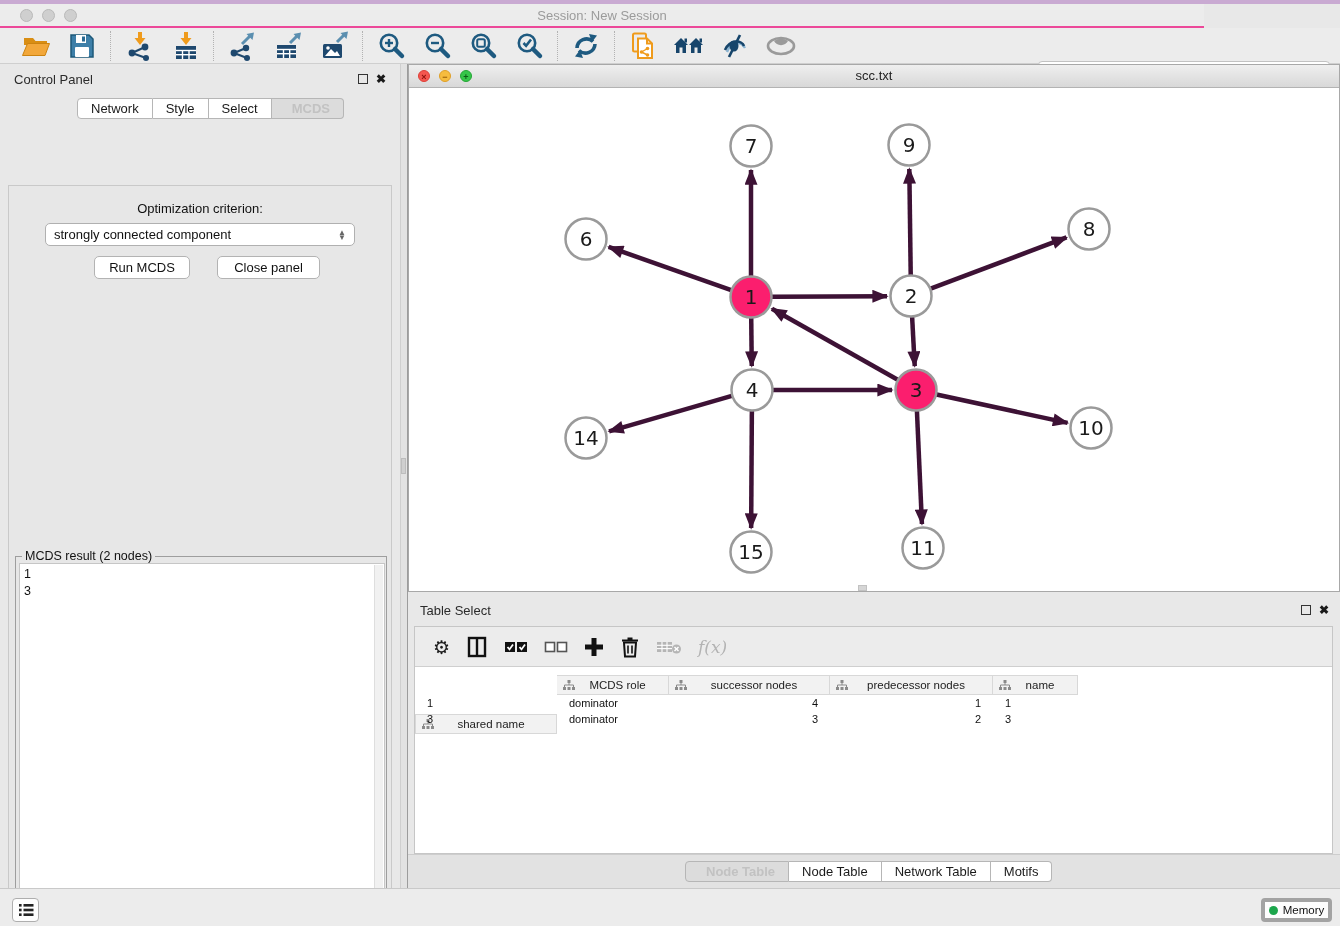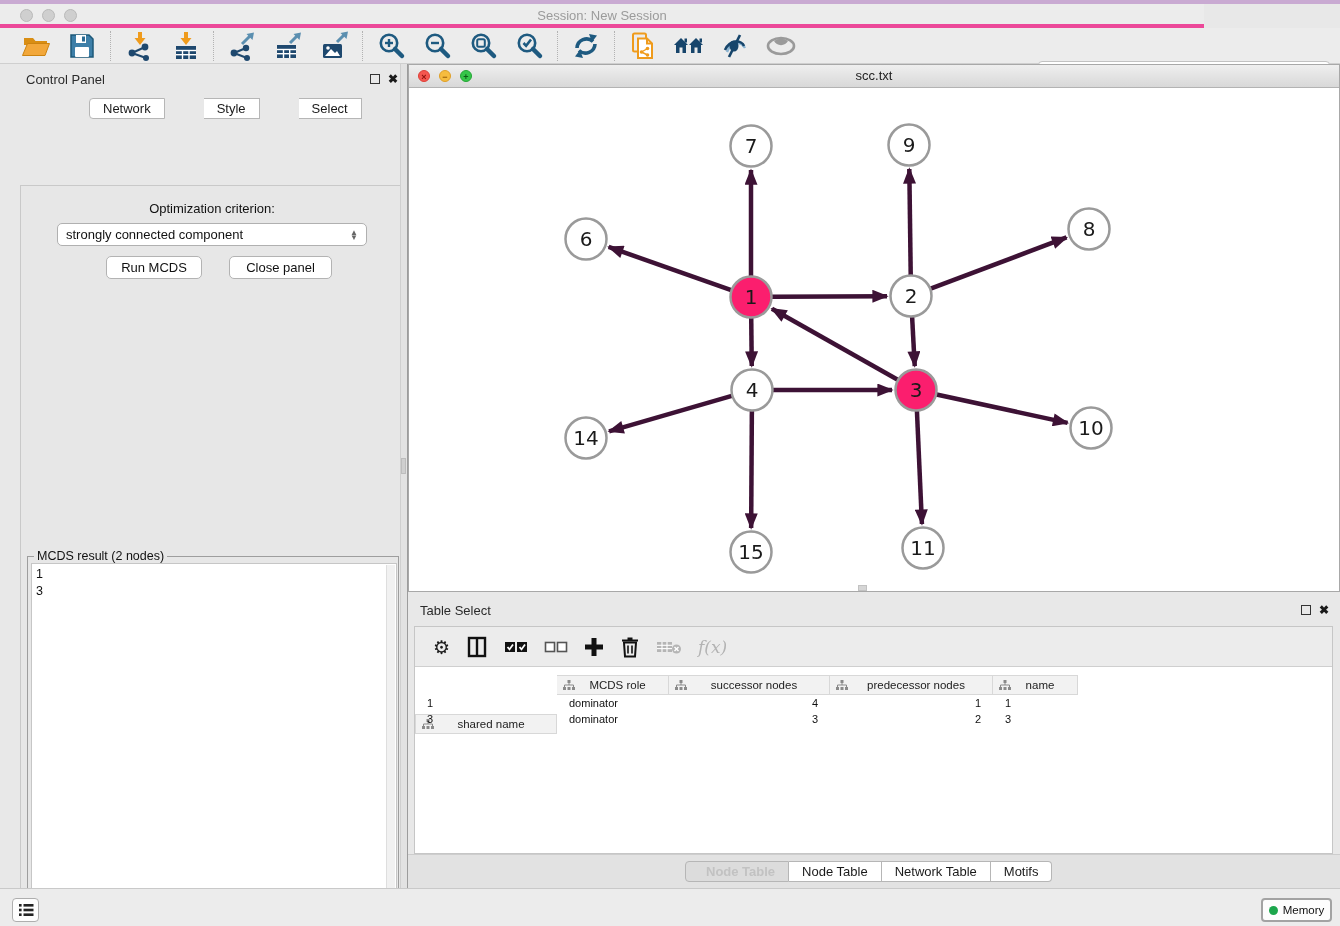--- a/index.html
+++ b/index.html
@@ -2,35 +2,35 @@
 <html><head>
 <meta charset="utf-8">
 <style>
   * { margin:0; padding:0; box-sizing:border-box; }
   html,body { width:1340px; height:926px; font-family:"Liberation Sans", sans-serif; background:#e8e8e8; overflow:hidden; }
   .abs { position:absolute; }
   #app { position:relative; width:1340px; height:926px; background:#e8e8e8; }
 
   
   #top-strip { left:0; top:0; width:1340px; height:4px; background:#c9aad2; }
-  #titlebar { left:0; top:4px; width:1204px; height:24px; background:#ececec; border-bottom:4px solid #ec4899; }
+  #titlebar { left:0; top:4px; width:1204px; height:24px; background:#ececec; border-bottom:2px solid #ec4899; }
   .traffic { width:13px; height:13px; border-radius:50%; position:absolute; top:5px; }
   .traffic.gray { background:#cfcfcf; border:1px solid #b9b9b9; }
   #window-title { width:100%; text-align:center; font-size:13px; color:#9b9b9b; line-height:23px; }
 
   
   #toolbar { left:0; top:28px; width:1340px; height:36px; background:#ececec; border-bottom:1px solid #cfcfcf; display:flex; align-items:center; padding-left:8px; }
   .tgroup { display:flex; align-items:center; gap:14px; padding:0 12px; }
   .tsep { width:1px; height:30px; border-left:1px dotted #b2b2b2; }
   .ticon { width:32px; height:30px; display:flex; align-items:center; justify-content:center; }
   #search-wrap { position:absolute; right:10px; top:33px; width:292px; height:23px; background:#fff; border:1px solid #c2c2c2; border-radius:4px; display:flex; align-items:center; padding-left:6px; }
   #search-input { border:none; outline:none; flex:1; font-size:12px; background:transparent; height:19px; }
 
   
-  #control-panel { left:0; top:64px; width:400px; height:824px; background:#e8e8e8;margin-left:12px; }
+  #control-panel { left:0; top:64px; width:400px; height:824px; background:#e8e8e8; }
   .panel-head { position:absolute; left:0; top:0; width:100%; height:32px; }
   .panel-title { position:absolute; left:14px; top:8px; font-size:13px; color:#2b2b2b; }
   .float-btn { position:absolute; width:10px; height:10px; border:1.5px solid #333; top:10px; }
   .close-btn { position:absolute; top:8px; font-size:12px; font-weight:bold; color:#1a1a1a; }
 
   .segbar { position:absolute; display:flex; }
   .seg { height:21px; background:#fff; border:1px solid #b6b6b6; border-left:none; font-size:13px; color:#1a1a1a; display:flex; align-items:center; justify-content:center; padding:0 13px; cursor:default; }
   .seg:first-child { border-left:1px solid #b6b6b6; border-radius:4px 0 0 4px; }
   .seg:last-child { border-radius:0 4px 4px 0; }
   .seg.sel { background:#dcdcdc; color:#c2c2c2; font-weight:bold;padding-left:20px; }
@@ -76,21 +76,21 @@
   .th .th-icon { position:absolute; left:6px; top:4px; }
   #tbl-rows { position:absolute; left:0; top:68px; width:100%; }
   .tr { display:flex; height:16px; }
   .td { font-size:11px; color:#111; line-height:16px; padding:0 12px; overflow:hidden; }
   
   #tp-tabstrip { position:absolute; left:0; top:259px; width:932px; height:34px; background:#e2e2e2; border-top:1px solid #cdcdcd; }
 
   
   #statusbar { left:0; top:888px; width:1340px; height:38px; background:#ececec; border-top:1px solid #c9c9c9; }
   #list-btn { position:absolute; left:12px; top:9px; width:27px; height:24px; background:#fdfdfd; border:1px solid #aeaeae; border-radius:4px; display:flex; align-items:center; justify-content:center; }
-  #memory-btn { position:absolute; right:8px; top:9px; width:71px; height:24px; background:#fdfdfd; border:2px solid #a3a3a3; border-radius:4px; display:flex; align-items:center; justify-content:center; gap:5px; font-size:11.5px; color:#111; }
+  #memory-btn { position:absolute; right:8px; top:9px; width:71px; height:24px; background:#fdfdfd; border:4px solid #a3a3a3; border-radius:4px; display:flex; align-items:center; justify-content:center; gap:5px; font-size:11.5px; color:#111; }
   #memory-dot { width:9px; height:9px; border-radius:50%; background:#1ca64c; }
 
   svg text { font-family:"DejaVu Sans", sans-serif; }
 </style>
 </head>
 <body>
 
 <div id="app">
 
   <div id="top-strip" class="abs"></div>
@@ -269,21 +269,21 @@
       <input id="search-input" placeholder="" style="">
     </div>
   </div>
 
   <div id="control-panel" class="abs">
     <div class="panel-head">
       <span class="panel-title">Control Panel</span>
       <span class="float-btn" style="left:358px"></span>
       <span class="close-btn" style="left:376px">✖</span>
     </div>
-    <div class="segbar" style="left:77px; top:34px;gap:39px;" id="cp-tabs">
+    <div class="segbar" style="left:77px; top:34px;" id="cp-tabs">
         <div class="seg">Network</div>
         <div class="seg">Style</div>
         <div class="seg">Select</div>
         <div class="seg sel">MCDS</div>
       </div>
     <div id="cp-content">
       <div id="criterion-select">
         <span>strongly connected component</span>
         <span class="chev">
             <span>▲</span>

